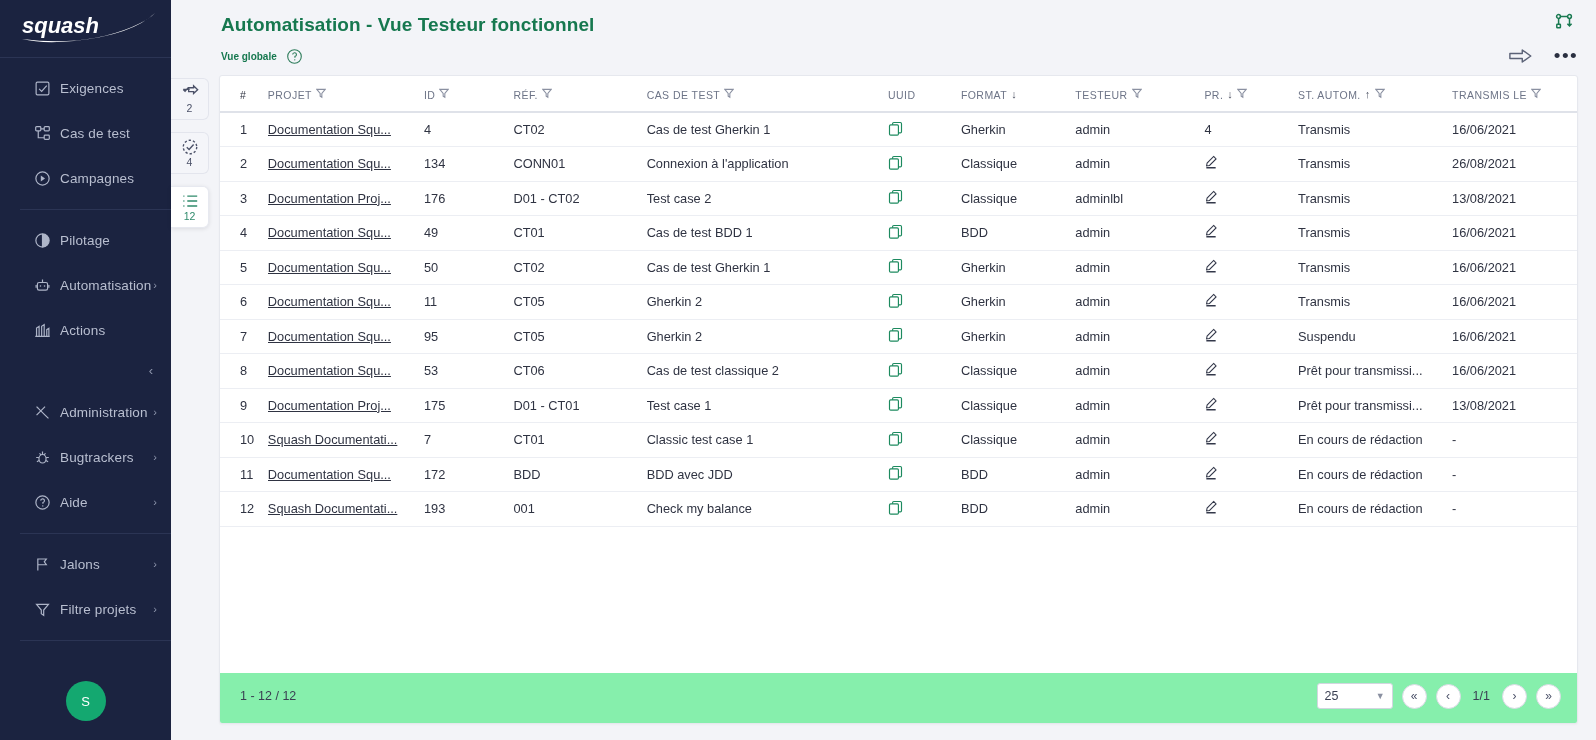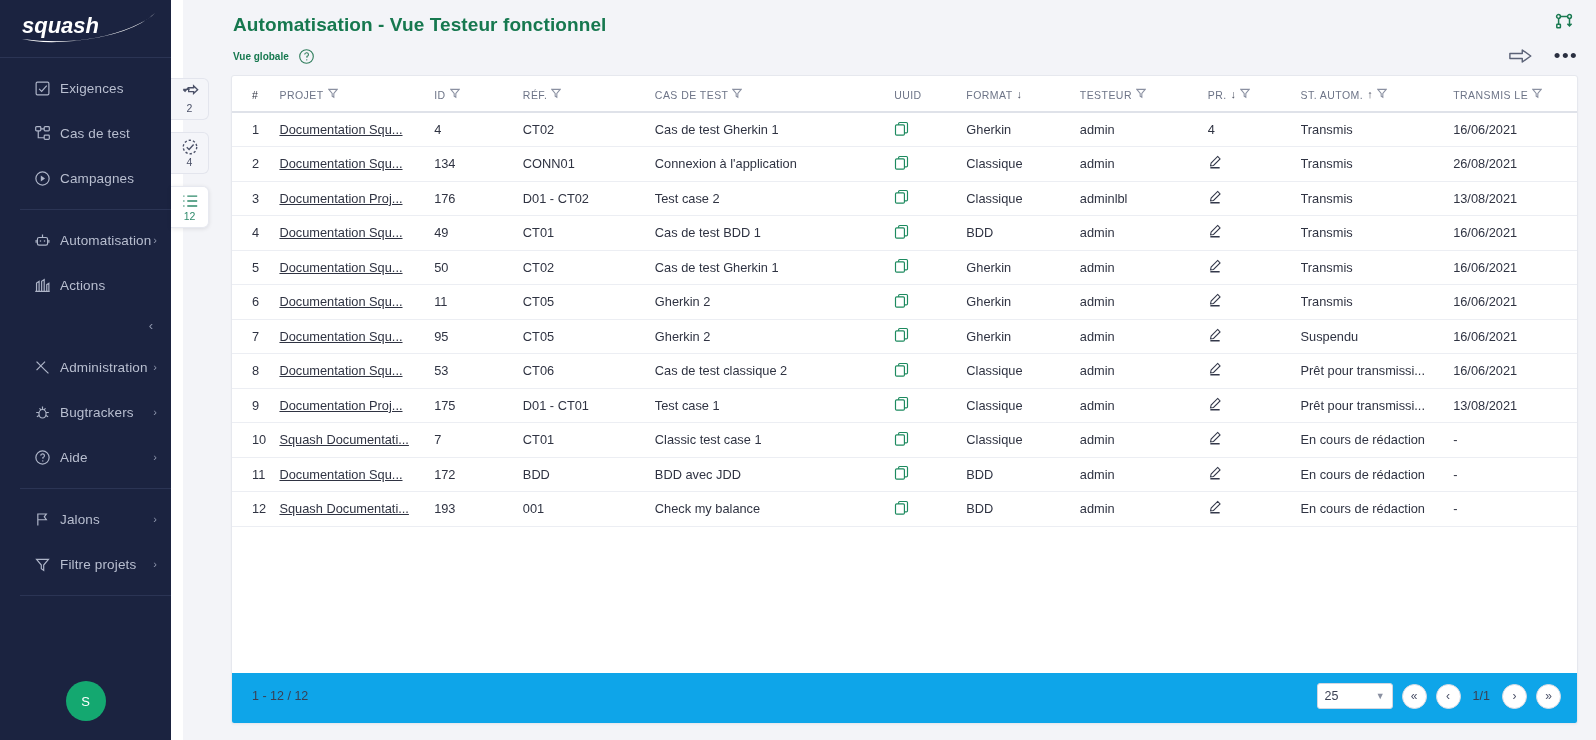--- a/index.html
+++ b/index.html
@@ -2,21 +2,21 @@
 <html><head>
 <meta charset="utf-8">
 <title>Squash — Automatisation</title>
 <style>
   * { box-sizing: border-box; margin: 0; padding: 0; }
   html, body {
     width: 1596px; height: 740px;
     font-family: "Liberation Sans", sans-serif;
     background: #ffffff; overflow: hidden;
   }
-  .app { display: flex; width: 1596px; height: 608px; position: relative; gap: 12px; }
+  .app { display: flex; width: 1596px; height: 608px; position: relative; }
 
   
   .sidebar {
     width: 171px; height: 740px; background: #1b2340;
     display: flex; flex-direction: column; flex: 0 0 171px; position: relative; z-index: 5;
   }
   .logo-area {
     height: 58px; display: flex; align-items: center; justify-content: center;
     border-bottom: 1px solid #2b3454;
   }
@@ -115,21 +115,21 @@
   .c-trans { width: 120px; }
   .copy-ico { display: inline-flex; cursor: pointer; }
   .copy-ico svg { width: 15px; height: 15px; stroke: #1d8a5f; fill: none; stroke-width: 1.4; }
   .pen-ico { display: inline-flex; cursor: pointer; }
   .pen-ico svg { width: 14px; height: 14px; stroke: #33384a; fill: none; stroke-width: 1.35; }
   .ell { display: block; overflow: hidden; text-overflow: ellipsis; white-space: nowrap; }
 
   
   .tfoot {
     margin-top: auto; display: flex; align-items: center;
-    padding: 10px 16px 14px 20px; background: #0ea5e9; text-align: right;
+    padding: 10px 16px 14px 20px; background: #86efac; text-align: right;
   }
   .count { font-size: 12.5px; color: #3a3f52; }
   .foot-spacer { flex: 1 1 auto; }
   .pager { display: flex; align-items: center; gap: 9px; }
   .page-size {
     width: 76px; height: 26px; border: 1px solid #d2d6e0; border-radius: 3px;
     background: #fff; display: flex; align-items: center; padding: 0 7px;
     font-size: 12.5px; color: #3a3f52; cursor: pointer;
   }
   .page-size .caret { margin-left: auto; color: #8a90a1; font-size: 9px; }
@@ -182,20 +182,30 @@
           <svg viewBox="0 0 20 20">
               <circle cx="10" cy="10" r="7.8"></circle>
               <path d="M8 6.6l5 3.4-5 3.4z" fill="#aeb5c8" stroke="none"></path>
             </svg>
         </span>
         <span class="nav-label">Campagnes</span>
       </div>
 
       <div class="nav-sep"></div>
 
+      <div class="nav-item">
+        <span class="nav-ico">
+          <svg viewBox="0 0 20 20">
+              <circle cx="10" cy="10" r="7.8"></circle>
+              <path d="M10 2.2v15.6"></path>
+              <path d="M10 2.2A7.8 7.8 0 0 1 10 17.8z" fill="#aeb5c8" stroke="none"></path>
+            </svg>
+        </span>
+        <span class="nav-label">Pilotage</span>
+      </div>
 
       <div class="nav-item">
         <span class="nav-ico">
           <svg viewBox="0 0 20 20">
               <rect x="4" y="6.5" width="12" height="9" rx="2"></rect>
               <path d="M10 3v3.5M2.5 9.5v3M17.5 9.5v3"></path>
               <circle cx="7.6" cy="10.5" r=".9" fill="#aeb5c8" stroke="none"></circle>
               <circle cx="12.4" cy="10.5" r=".9" fill="#aeb5c8" stroke="none"></circle>
             </svg>
         </span>

